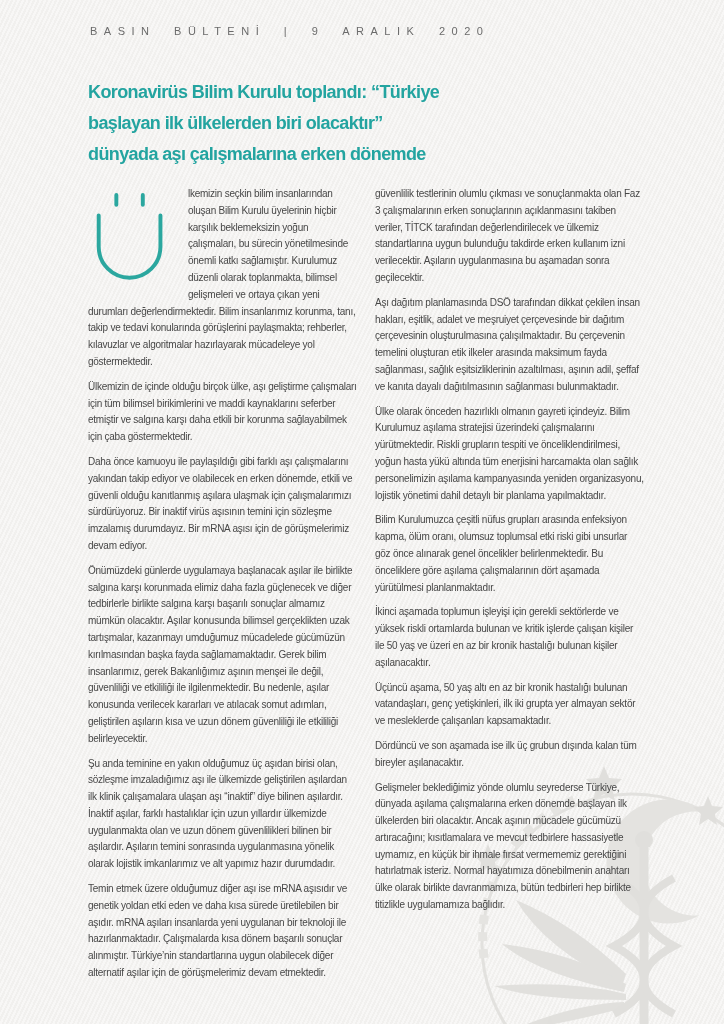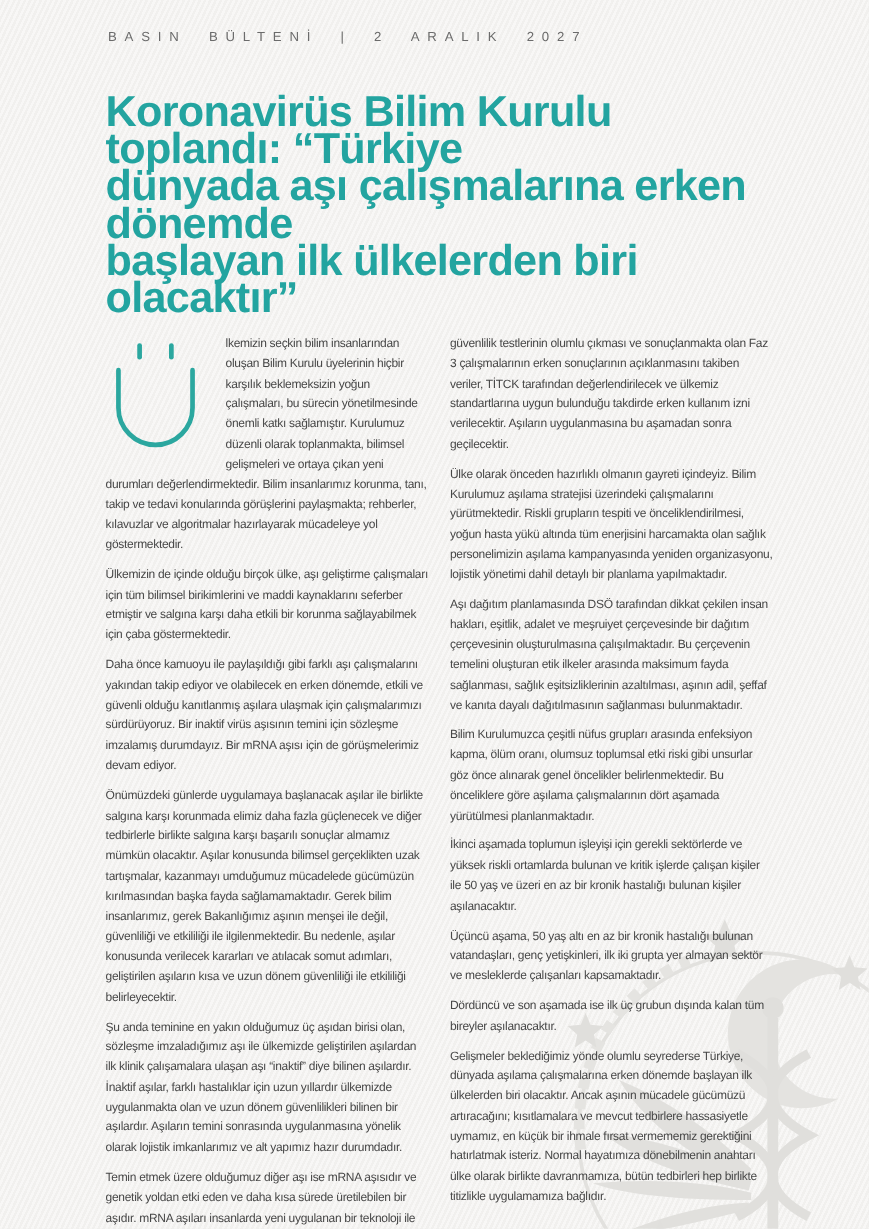--- a/index.html
+++ b/index.html
@@ -25,21 +25,21 @@
   .bulletin-header {
     font-size: 11px;
     font-weight: 500;
     color: #6b6b6b;
     letter-spacing: 6.5px;
     word-spacing: 9px;
     padding-left: 2px;
   }
   .title {
     margin-top: 40px;
-    font-size: 36px;
+    font-size: 18px;
     font-weight: bold;
     line-height: 31px;
     letter-spacing: -0.6px;
     color: #23a4a0;
   }
   .columns {
     display: flex;
     gap: 18px;
     margin-top: 16px;
   }
@@ -95,26 +95,26 @@
     <g fill="#e0dfdc">
       <path d="M 150 18 l 5 12 13 1 -10 9 3 13 -11 -7 -11 7 3 -13 -10 -9 13 -1 Z"></path>
       <path d="M 236 22 l 4 10 11 1 -8 7 2 11 -9 -6 -9 6 2 -11 -8 -7 11 -1 Z" transform="translate(18 26)"></path>
       <path d="M 34 96 l 4 10 11 1 -8 7 2 11 -9 -6 -9 6 2 -11 -8 -7 11 -1 Z"></path>
       <path d="M 96 268 l 4 10 11 1 -8 7 2 11 -9 -6 -9 6 2 -11 -8 -7 11 -1 Z"></path>
     </g>
   </svg>
 
   <div class="content">
 
-    <div class="bulletin-header">BASIN BÜLTENİ | 2 ARALIK 2027</div>
+    <div class="bulletin-header">BASIN BÜLTENİ | 9 ARALIK 2020</div>
 
     <h1 class="title">
       <div>Koronavirüs Bilim Kurulu toplandı: “Türkiye</div>
+      <div>başlayan ilk ülkelerden biri olacaktır”</div>
       <div>dünyada aşı çalışmalarına erken dönemde</div>
-      <div>başlayan ilk ülkelerden biri olacaktır”</div>
     </h1>
 
     <div class="columns">
 
       <div class="col">
         <p>
           <svg class="dropcap" viewBox="0 0 90 100" fill="none" stroke="#2ba79f" stroke-width="4" stroke-linecap="round">
             <line x1="28" y1="5" x2="28" y2="15"></line>
             <line x1="55" y1="5" x2="55" y2="15"></line>
             <path d="M 10 26 V 58 a 31.5 31.5 0 0 0 63 0 V 26"></path>
@@ -123,22 +123,22 @@
         <p>Ülkemizin de içinde olduğu birçok ülke, aşı geliştirme çalışmaları için tüm bilimsel birikimlerini ve maddi kaynaklarını seferber etmiştir ve salgına karşı daha etkili bir korunma sağlayabilmek için çaba göstermektedir.</p>
         <p>Daha önce kamuoyu ile paylaşıldığı gibi farklı aşı çalışmalarını yakından takip ediyor ve olabilecek en erken dönemde, etkili ve güvenli olduğu kanıtlanmış aşılara ulaşmak için çalışmalarımızı sürdürüyoruz. Bir inaktif virüs aşısının temini için sözleşme imzalamış durumdayız. Bir mRNA aşısı için de görüşmelerimiz devam ediyor.</p>
         <p>Önümüzdeki günlerde uygulamaya başlanacak aşılar ile birlikte salgına karşı korunmada elimiz daha fazla güçlenecek ve diğer tedbirlerle birlikte salgına karşı başarılı sonuçlar almamız mümkün olacaktır. Aşılar konusunda bilimsel gerçeklikten uzak tartışmalar, kazanmayı umduğumuz mücadelede gücümüzün kırılmasından başka fayda sağlamamaktadır. Gerek bilim insanlarımız, gerek Bakanlığımız aşının menşei ile değil, güvenliliği ve etkililiği ile ilgilenmektedir. Bu nedenle, aşılar konusunda verilecek kararları ve atılacak somut adımları, geliştirilen aşıların kısa ve uzun dönem güvenliliği ile etkililiği belirleyecektir.</p>
         <p>Şu anda teminine en yakın olduğumuz üç aşıdan birisi olan, sözleşme imzaladığımız aşı ile ülkemizde geliştirilen aşılardan ilk klinik çalışamalara ulaşan aşı “inaktif” diye bilinen aşılardır. İnaktif aşılar, farklı hastalıklar için uzun yıllardır ülkemizde uygulanmakta olan ve uzun dönem güvenlilikleri bilinen bir aşılardır. Aşıların temini sonrasında uygulanmasına yönelik olarak lojistik imkanlarımız ve alt yapımız hazır durumdadır.</p>
         <p>Temin etmek üzere olduğumuz diğer aşı ise mRNA aşısıdır ve genetik yoldan etki eden ve daha kısa sürede üretilebilen bir aşıdır. mRNA aşıları insanlarda yeni uygulanan bir teknoloji ile hazırlanmaktadır. Çalışmalarda kısa dönem başarılı sonuçlar alınmıştır. Türkiye’nin standartlarına uygun olabilecek diğer alternatif aşılar için de görüşmelerimiz devam etmektedir.</p>
 
       </div>
 
       <div class="col">
         <p>güvenlilik testlerinin olumlu çıkması ve sonuçlanmakta olan Faz 3 çalışmalarının erken sonuçlarının açıklanmasını takiben veriler, TİTCK tarafından değerlendirilecek ve ülkemiz standartlarına uygun bulunduğu takdirde erken kullanım izni verilecektir. Aşıların uygulanmasına bu aşamadan sonra geçilecektir.</p>
+        <p>Aşı dağıtım planlamasında DSÖ tarafından dikkat çekilen insan hakları, eşitlik, adalet ve meşruiyet çerçevesinde bir dağıtım çerçevesinin oluşturulmasına çalışılmaktadır. Bu çerçevenin temelini oluşturan etik ilkeler arasında maksimum fayda sağlanması, sağlık eşitsizliklerinin azaltılması, aşının adil, şeffaf ve kanıta dayalı dağıtılmasının sağlanması bulunmaktadır.</p>
         <p>Ülke olarak önceden hazırlıklı olmanın gayreti içindeyiz. Bilim Kurulumuz aşılama stratejisi üzerindeki çalışmalarını yürütmektedir. Riskli grupların tespiti ve önceliklendirilmesi, yoğun hasta yükü altında tüm enerjisini harcamakta olan sağlık personelimizin aşılama kampanyasında yeniden organizasyonu, lojistik yönetimi dahil detaylı bir planlama yapılmaktadır.</p>
-        <p>Aşı dağıtım planlamasında DSÖ tarafından dikkat çekilen insan hakları, eşitlik, adalet ve meşruiyet çerçevesinde bir dağıtım çerçevesinin oluşturulmasına çalışılmaktadır. Bu çerçevenin temelini oluşturan etik ilkeler arasında maksimum fayda sağlanması, sağlık eşitsizliklerinin azaltılması, aşının adil, şeffaf ve kanıta dayalı dağıtılmasının sağlanması bulunmaktadır.</p>
         <p>Bilim Kurulumuzca çeşitli nüfus grupları arasında enfeksiyon kapma, ölüm oranı, olumsuz toplumsal etki riski gibi unsurlar göz önce alınarak genel öncelikler belirlenmektedir. Bu önceliklere göre aşılama çalışmalarının dört aşamada yürütülmesi planlanmaktadır.</p>
         <p>İkinci aşamada toplumun işleyişi için gerekli sektörlerde ve yüksek riskli ortamlarda bulunan ve kritik işlerde çalışan kişiler ile 50 yaş ve üzeri en az bir kronik hastalığı bulunan kişiler aşılanacaktır.</p>
         <p>Üçüncü aşama, 50 yaş altı en az bir kronik hastalığı bulunan vatandaşları, genç yetişkinleri, ilk iki grupta yer almayan sektör ve mesleklerde çalışanları kapsamaktadır.</p>
         <p>Dördüncü ve son aşamada ise ilk üç grubun dışında kalan tüm bireyler aşılanacaktır.</p>
         <p>Gelişmeler beklediğimiz yönde olumlu seyrederse Türkiye, dünyada aşılama çalışmalarına erken dönemde başlayan ilk ülkelerden biri olacaktır. Ancak aşının mücadele gücümüzü artıracağını; kısıtlamalara ve mevcut tedbirlere hassasiyetle uymamız, en küçük bir ihmale fırsat vermememiz gerektiğini hatırlatmak isteriz. Normal hayatımıza dönebilmenin anahtarı ülke olarak birlikte davranmamıza, bütün tedbirleri hep birlikte titizlikle uygulamamıza bağlıdır.</p>
 
       </div>
 
     </div>
   </div>

